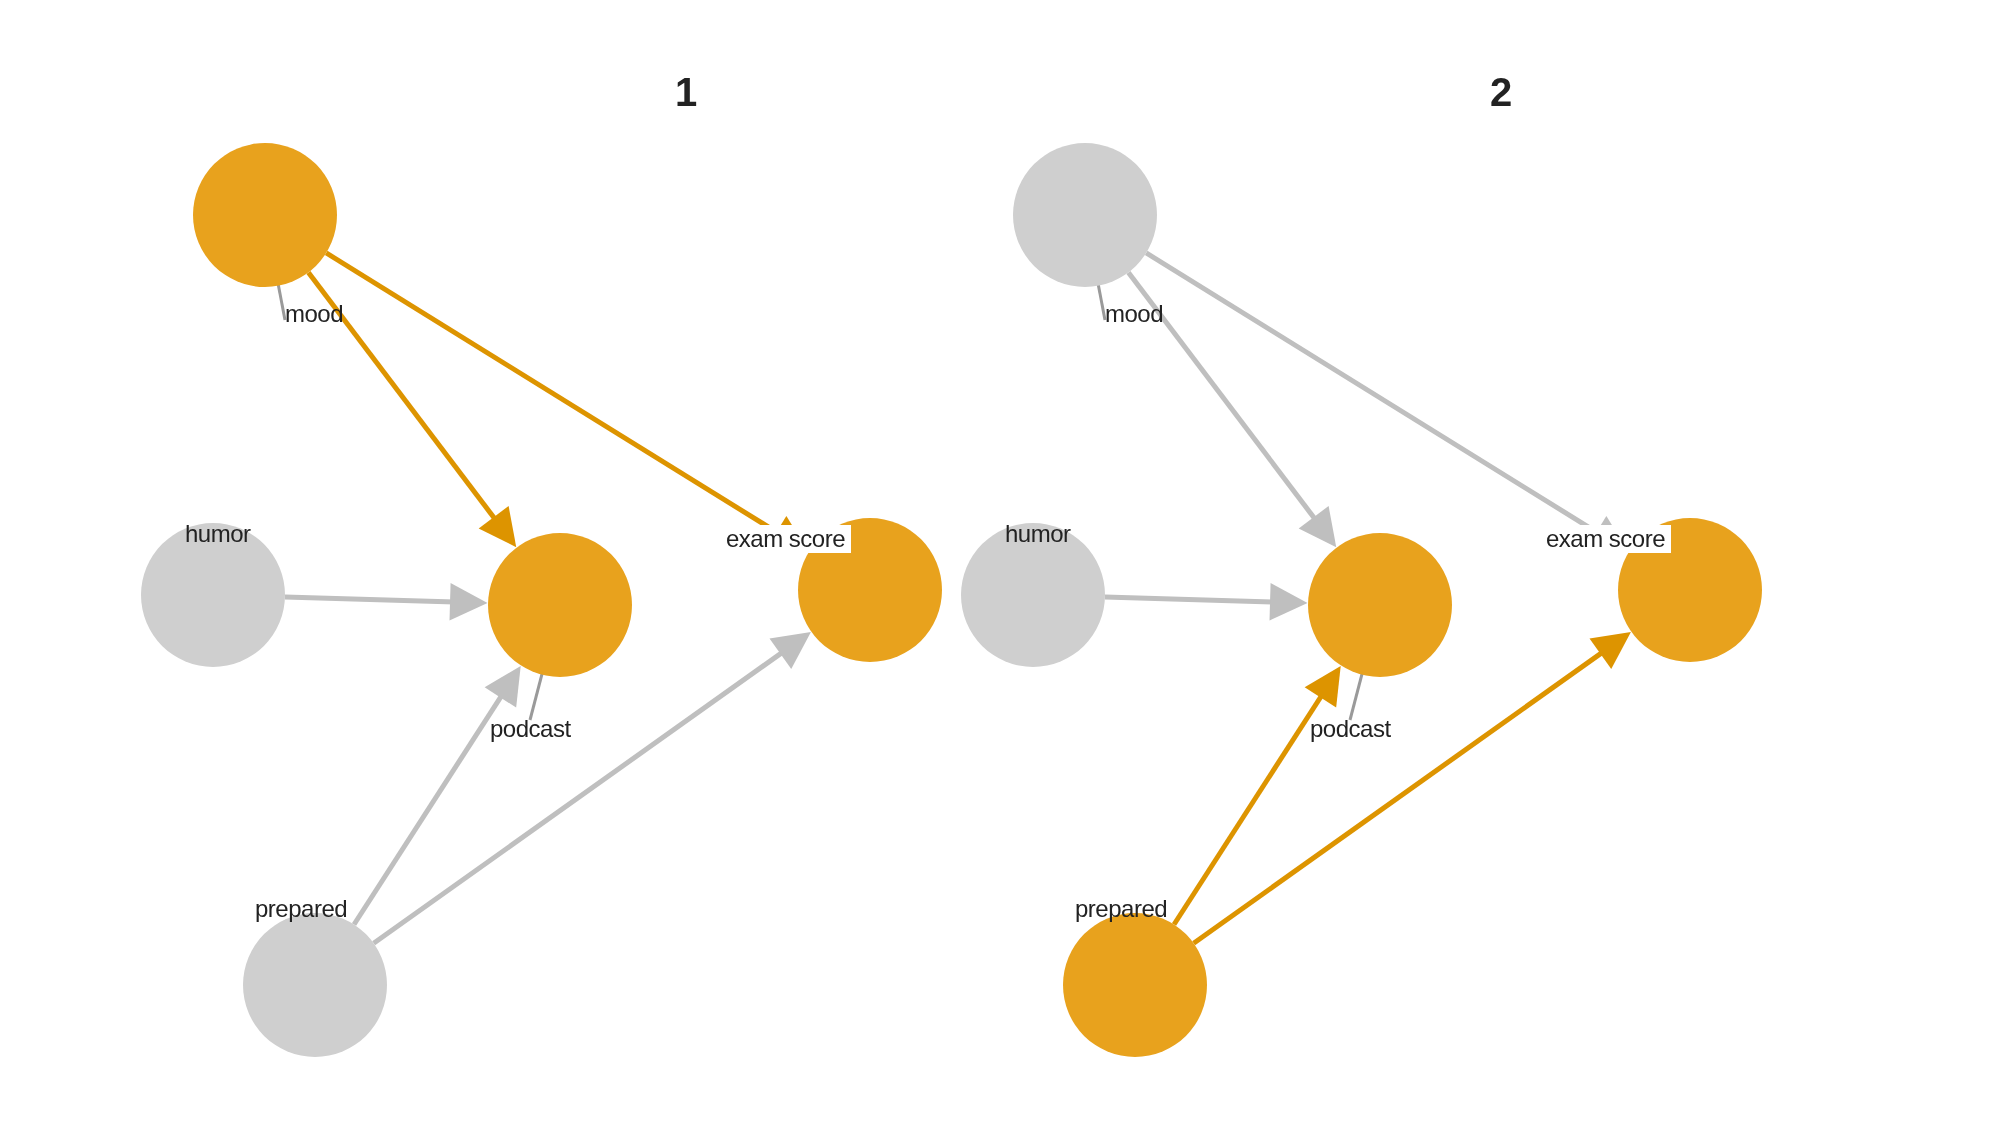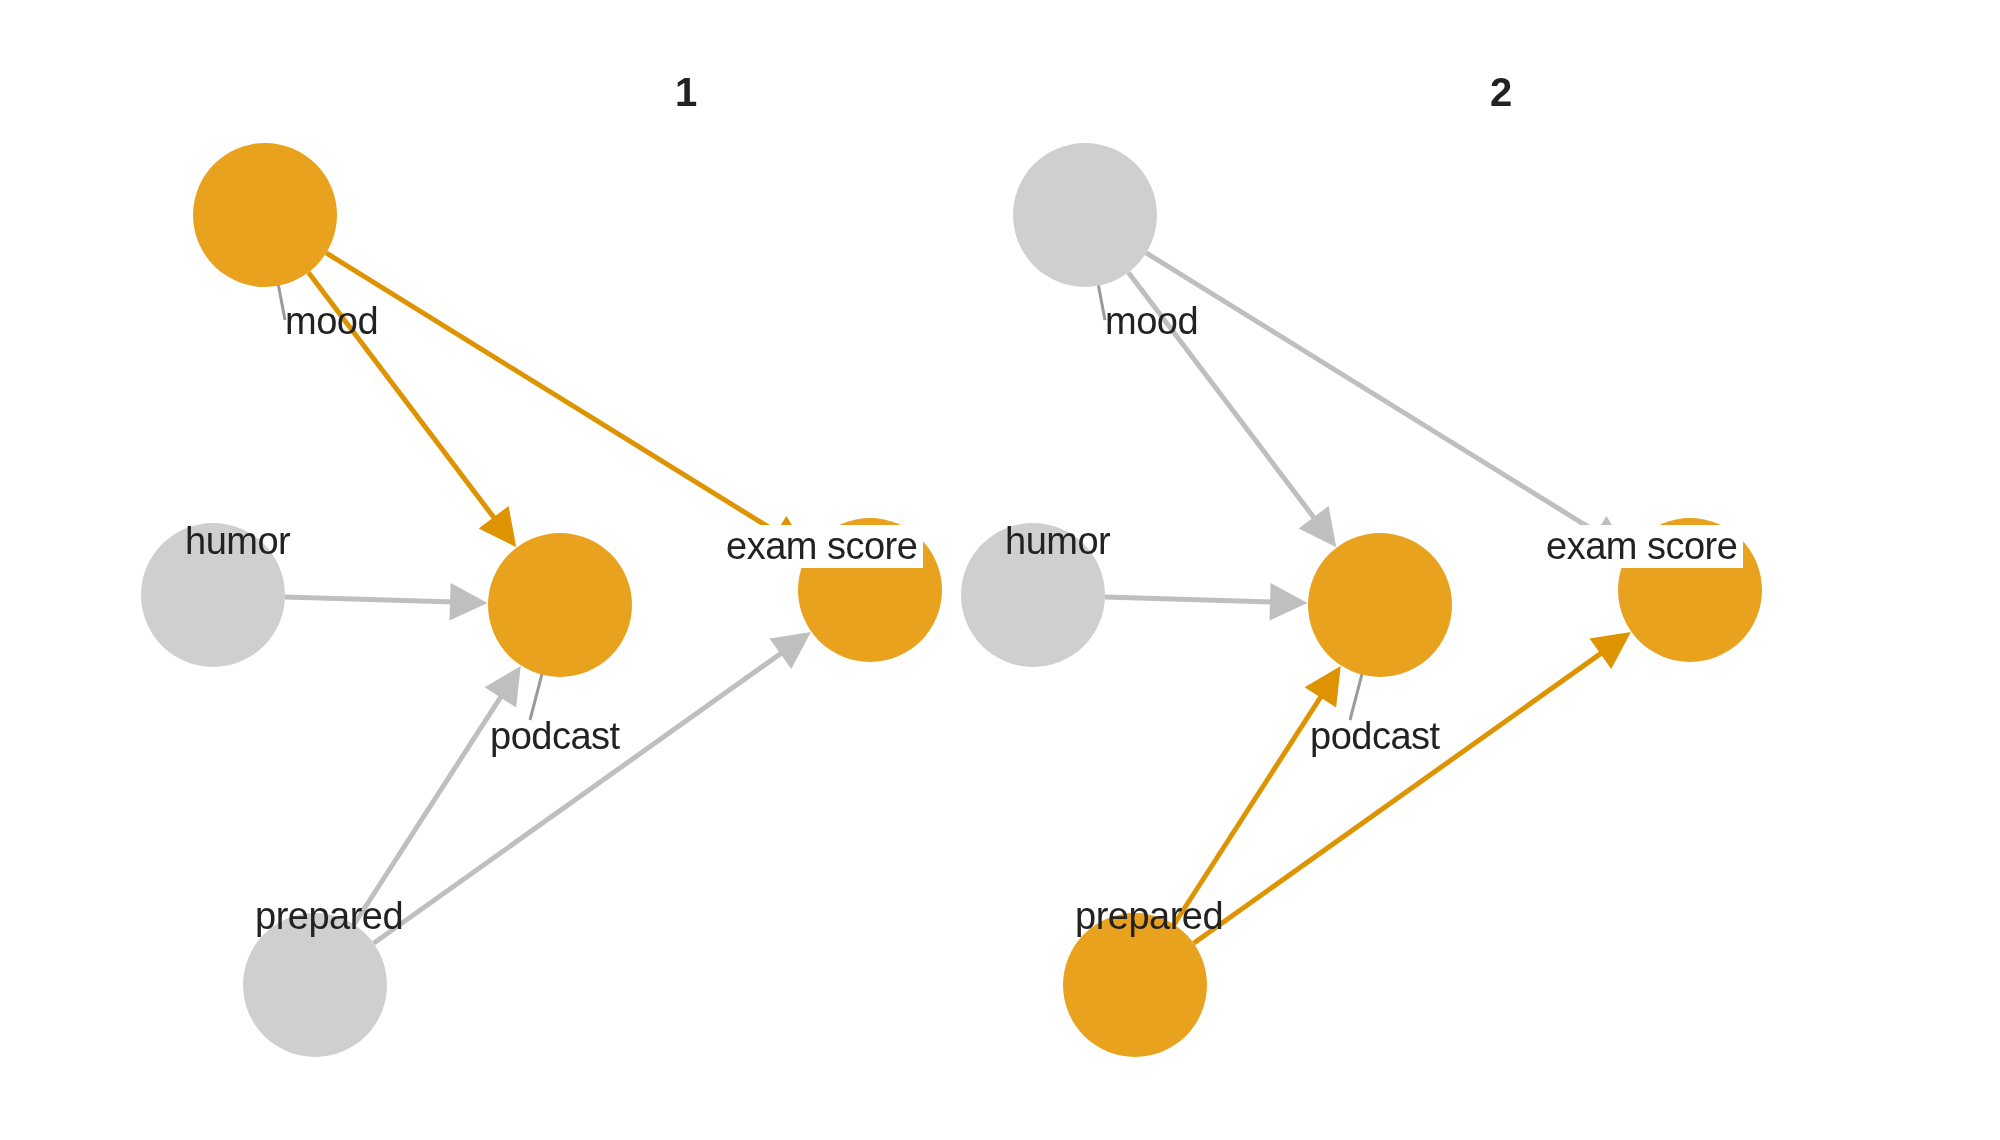--- a/index.html
+++ b/index.html
@@ -18,21 +18,21 @@
   }
   .title {
     position: absolute;
     font-size: 40px;
     font-weight: 700;
     color: #222;
     letter-spacing: -1px;
   }
   .nodelabel {
     position: absolute;
-    font-size: 38px;
+    font-size: 24px;
     color: #222;
     letter-spacing: -0.5px;
     white-space: nowrap;
   }
 </style>
 </head>
 <body>
 
 <svg class="diagram" width="2000" height="1140">
   <defs>

